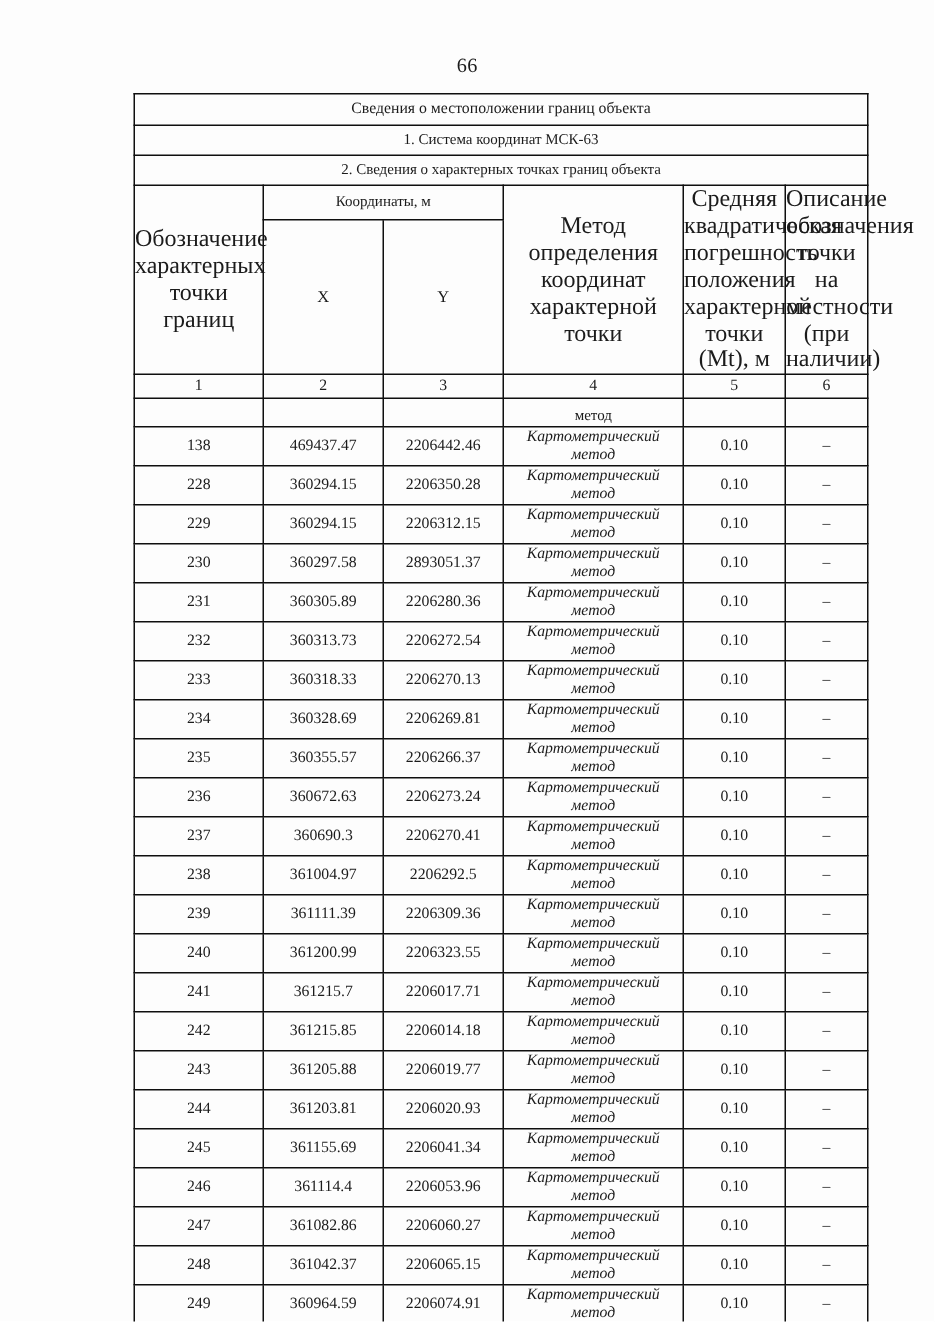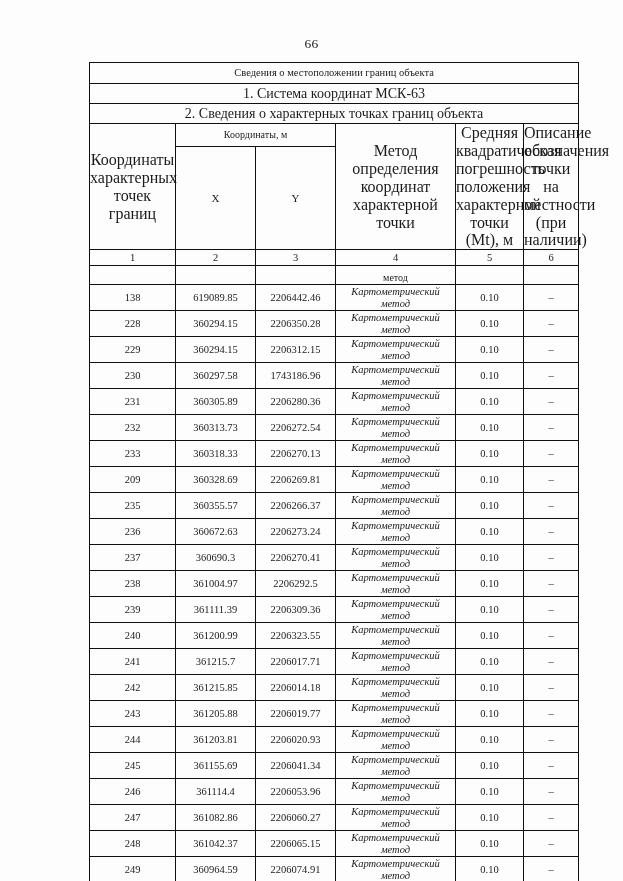--- a/index.html
+++ b/index.html
@@ -48,21 +48,21 @@
   }
   .title-cell {
     height: 20px;
     text-align: center;
     font-size: 10.5px;
   }
   .section-cell {
     height: 19px;
     text-align: left;
     padding-left: 4px;
-    font-size: 14px;
+    font-size: 10px;
   }
   .head-cell {
     font-size: 16px;
     padding: 2px 2px;
     vertical-align: top;
   }
   .coord-group {
     height: 15px;
     font-size: 10px;
     vertical-align: middle;
@@ -121,21 +121,21 @@
 
       <tr>
         <td class="section-cell" colspan="6">1. Система координат МСК-63</td>
       </tr>
 
       <tr>
         <td class="section-cell" colspan="6">2. Сведения о характерных точках границ объекта</td>
       </tr>
 
       <tr>
-        <td class="head-cell" rowspan="2">Координаты характерных точек границ</td>
+        <td class="head-cell" rowspan="2">Обозначение характерных точки границ</td>
         <td class="coord-group" colspan="2">Координаты, м</td>
         <td class="head-cell" rowspan="2">Метод определения координат характерной точки</td>
         <td class="head-cell" rowspan="2">Средняя квадратическая погрешность положения характерной точки (Мt), м</td>
         <td class="head-cell" rowspan="2">Описание обозначения точки на местности (при наличии)</td>
       </tr>
 
       <tr>
         <td class="xy-cell">X</td>
         <td class="xy-cell">Y</td>
       </tr>
@@ -153,21 +153,21 @@
         <td></td>
         <td></td>
         <td></td>
         <td>метод</td>
         <td></td>
         <td></td>
       </tr>
 
     <tr class="data-row">
           <td>138</td>
-          <td>619089.85</td>
+          <td>469437.47</td>
           <td>2206442.46</td>
           <td class="method-cell">Картометрический метод</td>
           <td>0.10</td>
           <td>–</td>
         </tr>
         <tr class="data-row">
           <td>228</td>
           <td>360294.15</td>
           <td>2206350.28</td>
           <td class="method-cell">Картометрический метод</td>
@@ -178,21 +178,21 @@
           <td>229</td>
           <td>360294.15</td>
           <td>2206312.15</td>
           <td class="method-cell">Картометрический метод</td>
           <td>0.10</td>
           <td>–</td>
         </tr>
         <tr class="data-row">
           <td>230</td>
           <td>360297.58</td>
-          <td>1743186.96</td>
+          <td>2893051.37</td>
           <td class="method-cell">Картометрический метод</td>
           <td>0.10</td>
           <td>–</td>
         </tr>
         <tr class="data-row">
           <td>231</td>
           <td>360305.89</td>
           <td>2206280.36</td>
           <td class="method-cell">Картометрический метод</td>
           <td>0.10</td>
@@ -208,21 +208,21 @@
         </tr>
         <tr class="data-row">
           <td>233</td>
           <td>360318.33</td>
           <td>2206270.13</td>
           <td class="method-cell">Картометрический метод</td>
           <td>0.10</td>
           <td>–</td>
         </tr>
         <tr class="data-row">
-          <td>209</td>
+          <td>234</td>
           <td>360328.69</td>
           <td>2206269.81</td>
           <td class="method-cell">Картометрический метод</td>
           <td>0.10</td>
           <td>–</td>
         </tr>
         <tr class="data-row">
           <td>235</td>
           <td>360355.57</td>
           <td>2206266.37</td>

